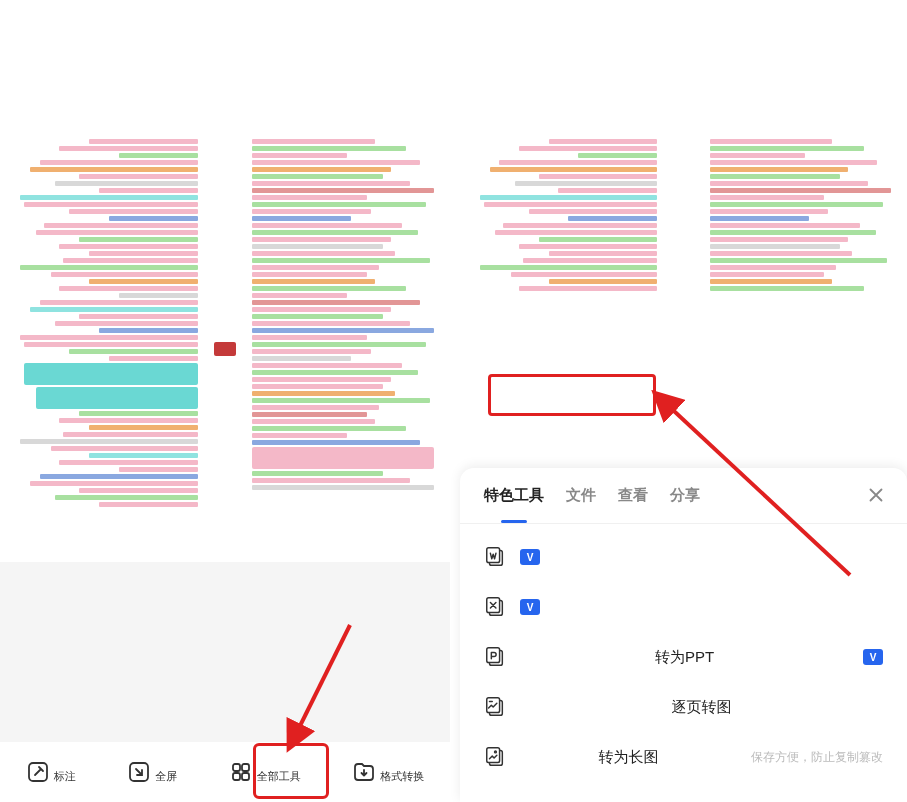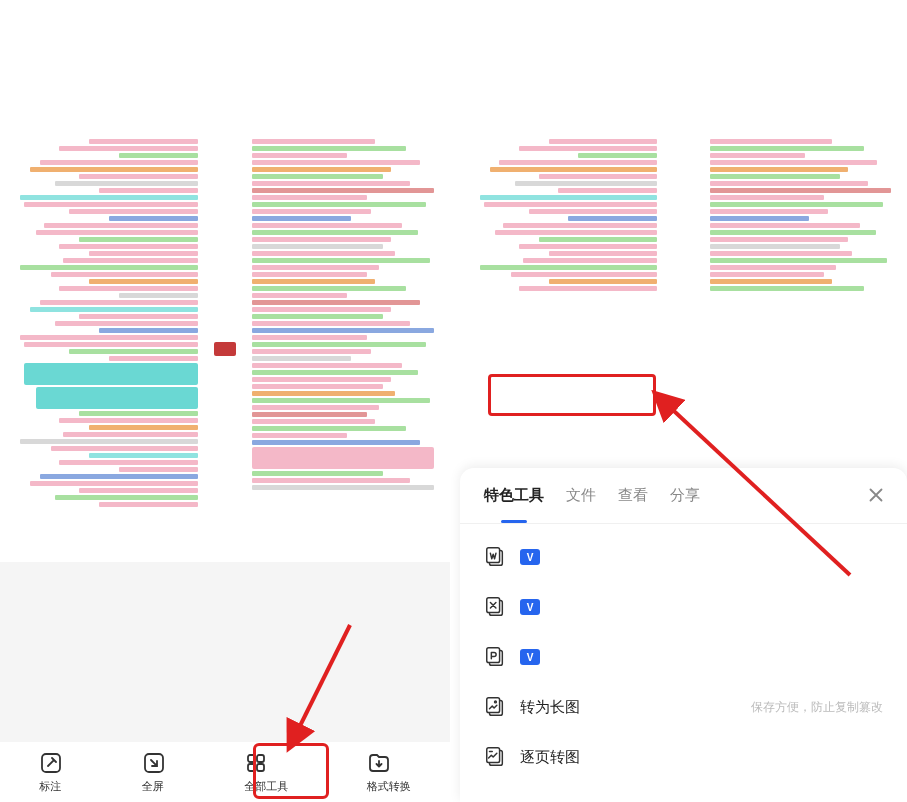--- a/index.html
+++ b/index.html
@@ -18,21 +18,21 @@
       gap: 10px;
     }
     .panel {
       flex: 1;
       background: #fff;
       display: flex;
       flex-direction: column;
       position: relative;
     }
     .panel-left { width: 450px; flex: none; }
-    .panel-right { flex: 1; }
+    .panel-right { flex: 1; text-align: center; }
 
     
     .doc-preview {
       flex: 1;
       background: #fff;
       position: relative;
       overflow: hidden;
     }
     .mindmap {
       position: absolute;
@@ -93,22 +93,22 @@
       position: absolute;
       bottom: 0; left: 0; right: 0;
       height: 60px;
       background: #fff;
       display: flex;
       justify-content: space-around;
       align-items: center;
     }
     .bb-item {
       display: flex;
-      flex-direction: column;
-      align-items: flex-start;
+      flex-direction: row;
+      align-items: flex-end;
       gap: 4px;
       padding: 4px 10px;
       cursor: pointer;
     }
     .bb-label { font-size: 11px; color: #333; }
     .bb-icon { width: 24px; height: 24px; }
 
     
     .hl-box {
       position: absolute;
@@ -148,21 +148,21 @@
       gap: 22px;
       padding: 0 24px 12px;
       border-bottom: 1px solid #f0f0f0;
       position: relative;
     }
     .sheet-tab {
       font-size: 15px;
       color: #888;
       padding-bottom: 6px;
       cursor: pointer;
-      font-weight: 400;
+      font-weight: 700;
     }
     .sheet-tab.active {
       color: #222;
       font-weight: 600;
       position: relative;
     }
     .sheet-tab.active::after {
       content: "";
       position: absolute;
       left: 0; right: 0; bottom: -12px;
@@ -456,43 +456,44 @@
           </svg>
           <span class="si-badge">V</span>
         </div>
 
         <div class="sheet-item">
           <svg class="si-icon" viewBox="0 0 24 24" fill="none" stroke="#333" stroke-width="1.6">
             <rect x="6" y="5" width="14" height="16" rx="2"></rect>
             <rect x="3" y="2" width="14" height="16" rx="2" fill="#fff"></rect>
             <path d="M8 14 V7 h3 a2.2 2.2 0 0 1 0 4.4 H8" stroke-linecap="round" stroke-linejoin="round"></path>
           </svg>
+          <span class="si-label">转为PPT</span>
           <span class="si-badge">V</span>
+        </div>
+
+        <div class="sheet-item">
+          <svg class="si-icon" viewBox="0 0 24 24" fill="none" stroke="#333" stroke-width="1.6">
+            <rect x="6" y="5" width="14" height="16" rx="2"></rect>
+            <rect x="3" y="2" width="14" height="16" rx="2" fill="#fff"></rect>
+            <path d="M5 13 L8 10 L10 12 L14 8" stroke-linecap="round" stroke-linejoin="round"></path>
+            <path d="M6 6 h3" stroke-linecap="round"></path>
+          </svg>
+          <span class="si-label">逐页转图</span>
         </div>
 
         <div class="sheet-item">
           <svg class="si-icon" viewBox="0 0 24 24" fill="none" stroke="#333" stroke-width="1.6">
             <rect x="6" y="5" width="14" height="16" rx="2"></rect>
             <rect x="3" y="2" width="14" height="16" rx="2" fill="#fff"></rect>
             <path d="M6 14 L9 11 L11 13 L14 10" stroke-linecap="round" stroke-linejoin="round"></path>
             <circle cx="12.5" cy="6.5" r="1"></circle>
           </svg>
           <span class="si-label">转为长图</span>
           <span class="si-hint">保存方便，防止复制篡改</span>
         </div>
-
-        <div class="sheet-item">
-          <svg class="si-icon" viewBox="0 0 24 24" fill="none" stroke="#333" stroke-width="1.6">
-            <rect x="6" y="5" width="14" height="16" rx="2"></rect>
-            <rect x="3" y="2" width="14" height="16" rx="2" fill="#fff"></rect>
-            <path d="M5 13 L8 10 L10 12 L14 8" stroke-linecap="round" stroke-linejoin="round"></path>
-            <path d="M6 6 h3" stroke-linecap="round"></path>
-          </svg>
-          <span class="si-label">逐页转图</span>
-        </div>
       </div>
     </div>
   </div>
 
 </div>
 
 <div class="hl-box-item"></div>
 
 <svg class="arrow-svg" style="left:280px; top:620px; width:80px; height:140px;" viewBox="0 0 80 140">
   <defs>

